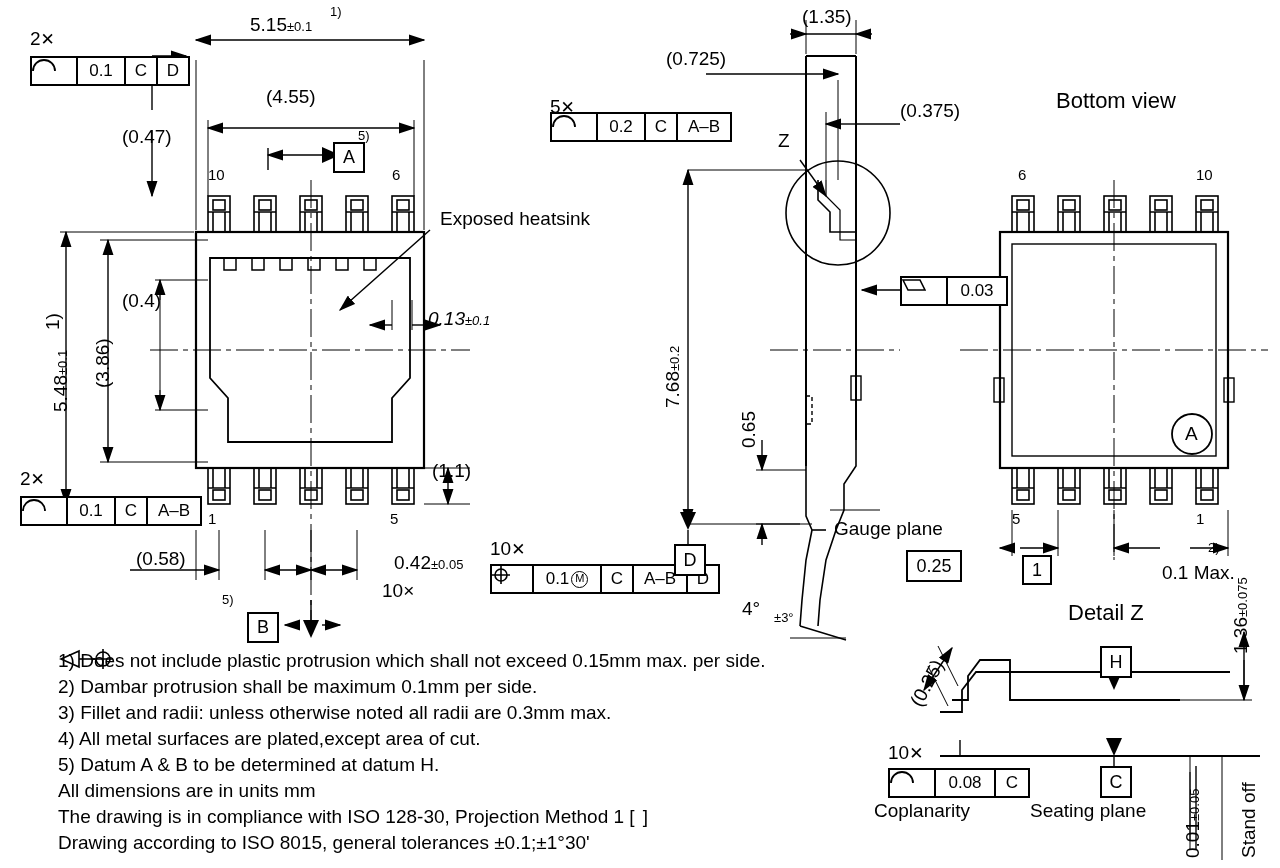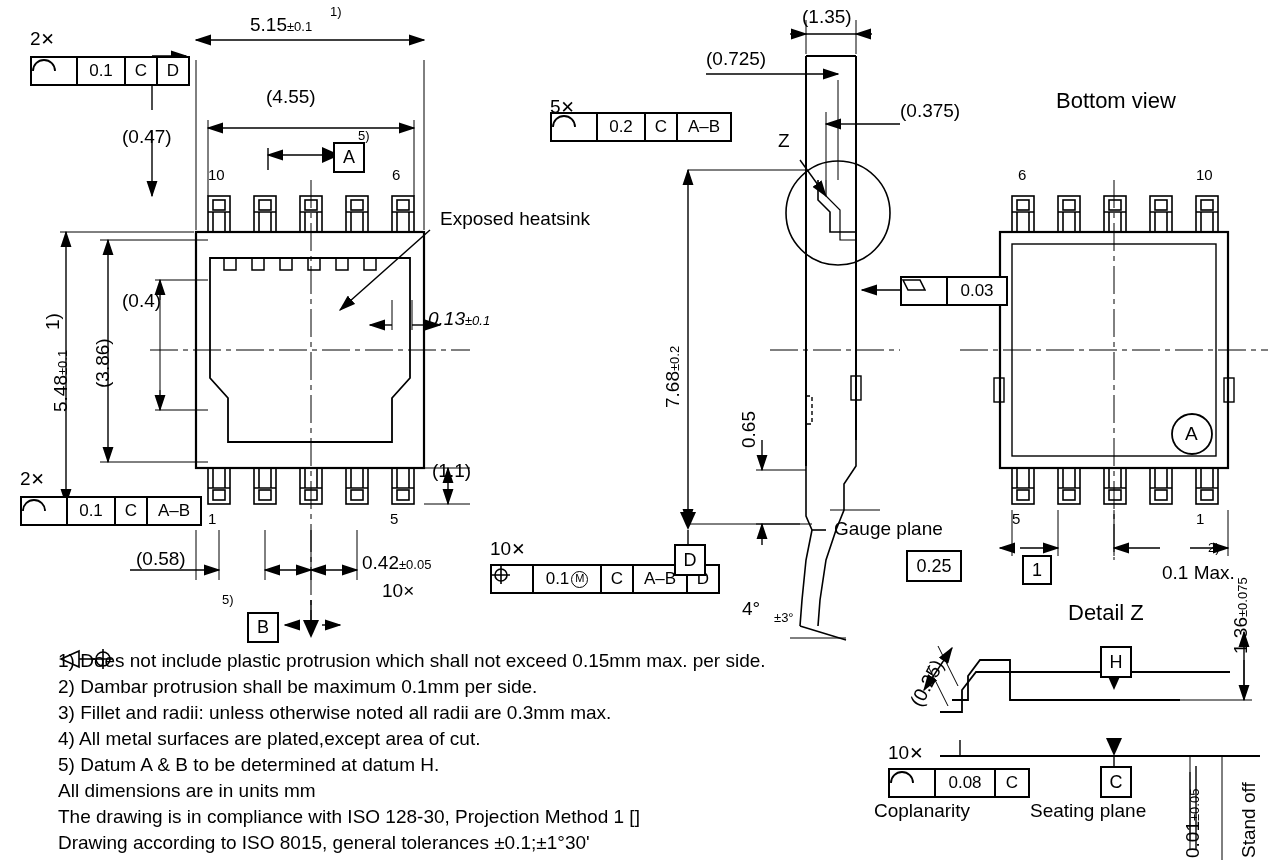--- a/index.html
+++ b/index.html
@@ -334,21 +334,21 @@
   <span>5.48</span><span class="sub">±0.1</span>
 </div>
 <div class="vert lbl-xs" style="left:42px;top:330px;transform:rotate(-90deg);">1)</div>
 <div class="vert" style="left:92px;top:388px;transform:rotate(-90deg);">(3.86)</div>
 
 <div class="lbl" style="left:428px;top:308px;font-style:italic;">
   <span>0.13</span><span class="sub">±0.1</span>
 </div>
 <div class="lbl" style="left:432px;top:460px;">(1.1)</div>
 <div class="lbl" style="left:136px;top:548px;">(0.58)</div>
-<div class="lbl" style="left:362px;top:552px;">
+<div class="lbl" style="left:394px;top:552px;">
   <span>0.42</span><span class="sub">±0.05</span>
 </div>
 <div class="lbl" style="left:382px;top:580px;">10×</div>
 <div class="lbl" style="left:440px;top:208px;">Exposed heatsink</div>
 
 <div class="lbl-sm" style="left:208px;top:166px;">10</div>
 <div class="lbl-sm" style="left:392px;top:166px;">6</div>
 <div class="lbl-sm" style="left:208px;top:510px;">1</div>
 <div class="lbl-sm" style="left:390px;top:510px;">5</div>
 
@@ -393,21 +393,21 @@
   <div style="width:56px;">
     <span>0.1</span>
       <span style="display:inline-block;border:1.4px solid #000;border-radius:50%;width:15px;height:15px;line-height:13px;text-align:center;font-size:11px;margin-left:2px;">M</span>
   </div>
   <div style="width:20px;">C</div>
   <div style="width:42px;">A–B</div>
   <div style="width:20px;">D</div>
 </div>
 
 <div class="lbl" style="left:802px;top:6px;">(1.35)</div>
-<div class="lbl" style="left:706px;top:48px;">(0.725)</div>
+<div class="lbl" style="left:666px;top:48px;">(0.725)</div>
 <div class="lbl" style="left:900px;top:100px;">(0.375)</div>
 <div class="lbl" style="left:778px;top:130px;">Z</div>
 
 <div class="vert" style="left:662px;top:408px;transform:rotate(-90deg);">
   <span>7.68</span><span class="sub">±0.2</span>
 </div>
 <div class="vert" style="left:738px;top:448px;transform:rotate(-90deg);">0.65</div>
 
 <div class="lbl" style="left:834px;top:518px;">Gauge plane</div>
 <div class="box" style="left:862px;top:550px;width:52px;height:28px;margin-left:44px;">0.25</div>
@@ -473,21 +473,21 @@
   <div style="width:22px;">C</div>
 </div>
 
 <div class="notes" style="left:58px;top:648px;">
   <div>1) Does not include plastic protrusion which shall not exceed 0.15mm max. per side.</div>
   <div>2) Dambar protrusion shall be maximum 0.1mm per side.</div>
   <div>3) Fillet and radii: unless otherwise noted all radii are 0.3mm max.</div>
   <div>4) All metal surfaces are plated,except area of cut.</div>
   <div>5) Datum A &amp; B to be determined at datum H.</div>
   <div>All dimensions are in units mm</div>
-  <div style="display:flex;align-items:center;">
+  <div style="display:flex;align-items:center;gap:8px;">
     <span>The drawing is in compliance with ISO 128-30, Projection Method 1 [</span>
     <svg width="58" height="22" viewBox="0 0 58 22" style="margin:0 1px;">
       <path d="M2 11 L20 3 L20 19 z" fill="none" stroke="#000" stroke-width="1.6"></path>
       <path d="M20 11 L36 11" stroke="#000" stroke-width="1.6"></path>
       <circle cx="44" cy="11" r="7" fill="none" stroke="#000" stroke-width="1.6"></circle>
       <path d="M44 1 L44 21 M34 11 L54 11" stroke="#000" stroke-width="1.6"></path>
     </svg>
     <span>]</span>
   </div>
   <div>Drawing according to ISO 8015, general tolerances ±0.1;±1°30'</div>

